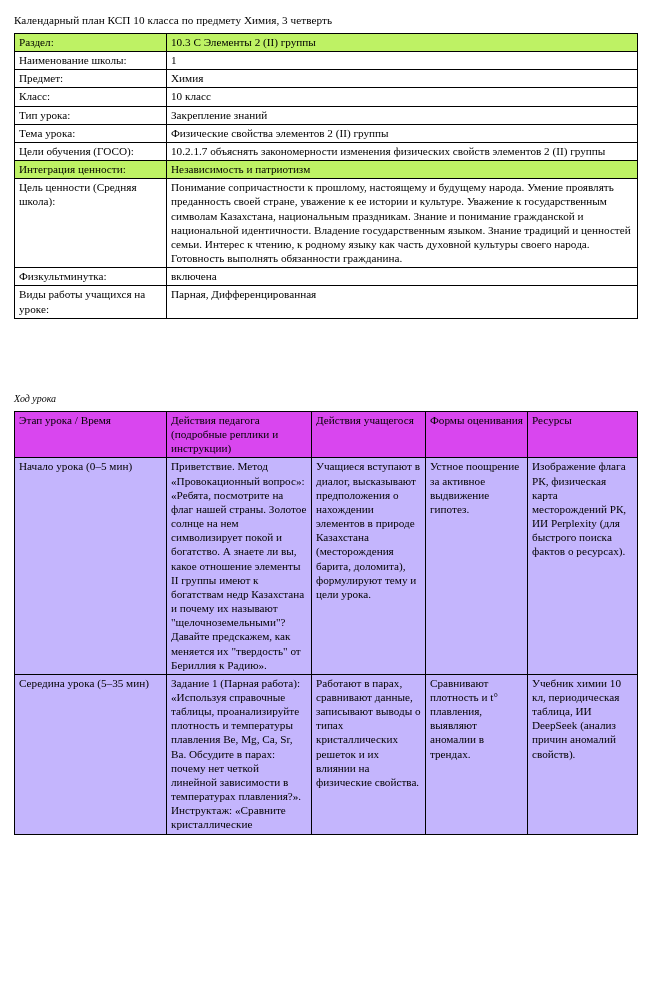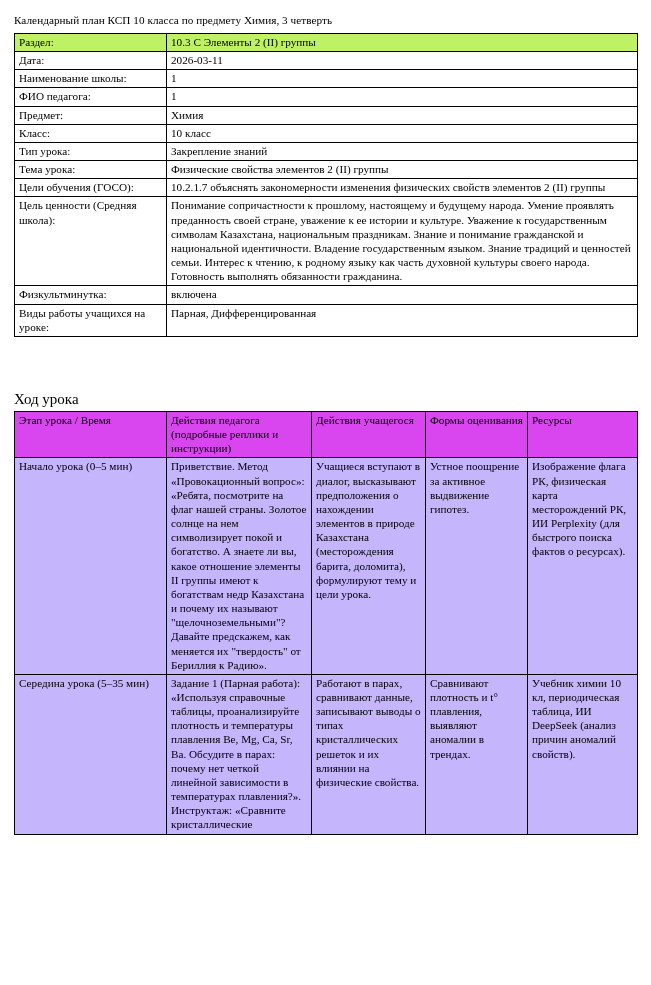--- a/index.html
+++ b/index.html
@@ -27,22 +27,23 @@
     left: 14px;
     top: 13px;
     font-size: 11.2px;
     line-height: 14px;
     letter-spacing: 0.05px;
     white-space: nowrap;
   }
   .section-label {
     position: absolute;
     left: 14px;
-    font-size: 15px;
+    font-size: 10px;
     line-height: 14px;
+    font-style: italic;
   }
   table.doc-table {
     position: absolute;
     border-collapse: collapse;
     table-layout: fixed;
     font-size: 11.2px;
     line-height: 14.15px;
   }
   table.doc-table td,
   table.doc-table th {
@@ -92,29 +93,21 @@
     <colgroup>
         <col class="c1">
         <col class="c2">
       </colgroup>
     <tbody>
       <tr class="shaded">
         <td class="label">Раздел:</td>
         <td>10.3 C Элементы 2 (II) группы</td>
       </tr>
       <tr>
-        <td class="label">Дата:</td>
-        <td>2026-03-11</td>
-      </tr>
-      <tr>
         <td class="label">Наименование школы:</td>
-        <td>1</td>
-      </tr>
-      <tr>
-        <td class="label">ФИО педагога:</td>
         <td>1</td>
       </tr>
       <tr>
         <td class="label">Предмет:</td>
         <td>Химия</td>
       </tr>
       <tr>
         <td class="label">Класс:</td>
         <td>10 класс</td>
       </tr>
@@ -122,20 +115,24 @@
         <td class="label">Тип урока:</td>
         <td>Закрепление знаний</td>
       </tr>
       <tr>
         <td class="label">Тема урока:</td>
         <td>Физические свойства элементов 2 (II) группы</td>
       </tr>
       <tr>
         <td class="label">Цели обучения (ГОСО):</td>
         <td>10.2.1.7 объяснять закономерности изменения физических свойств элементов 2 (II) группы</td>
+      </tr>
+      <tr class="shaded">
+        <td class="label">Интеграция ценности:</td>
+        <td>Независимость и патриотизм</td>
       </tr>
       <tr>
         <td class="label">Цель ценности (Средняя школа):</td>
         <td>Понимание сопричастности к прошлому, настоящему и будущему народа. Умение проявлять преданность своей стране, уважение к ее истории и культуре. Уважение к государственным символам Казахстана, национальным праздникам. Знание и понимание гражданской и национальной идентичности. Владение государственным языком. Знание традиций и ценностей семьи. Интерес к чтению, к родному языку как часть духовной культуры своего народа. Готовность выполнять обязанности гражданина.</td>
       </tr>
       <tr>
         <td class="label">Физкультминутка:</td>
         <td>включена</td>
       </tr>
       <tr>

